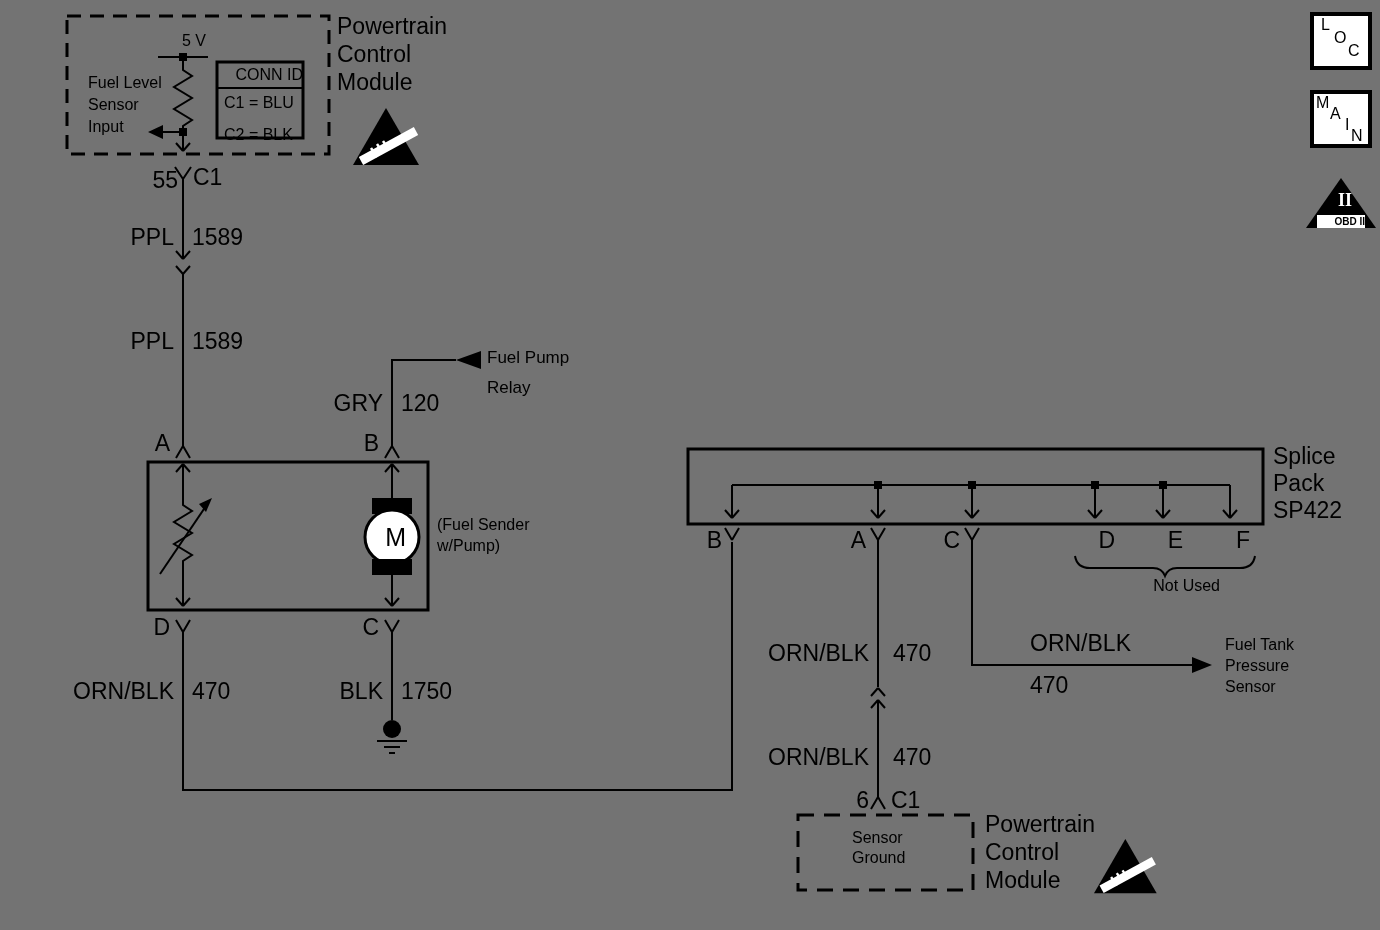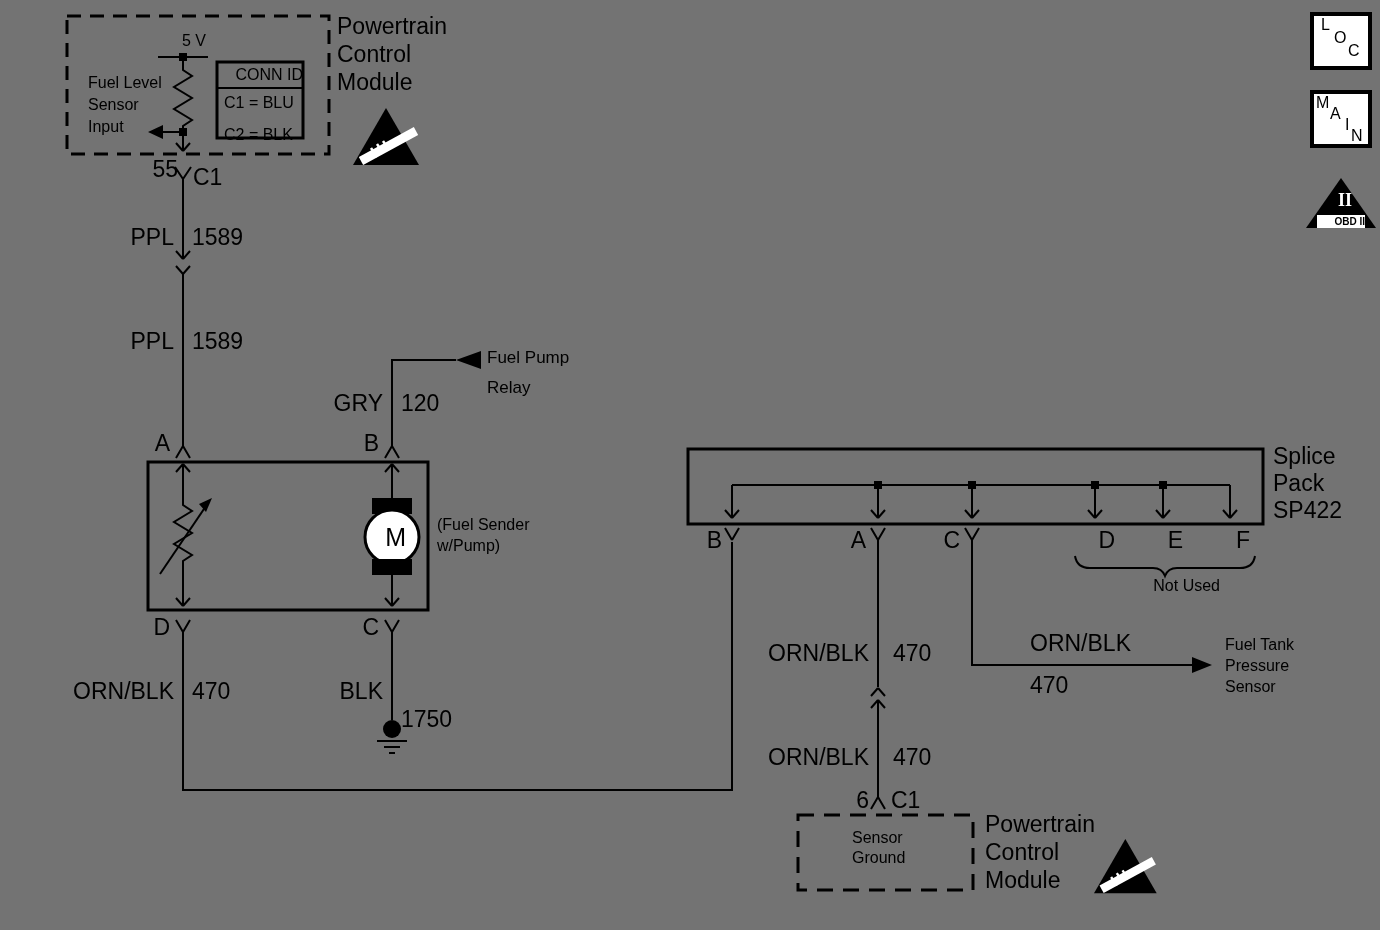--- a/index.html
+++ b/index.html
@@ -124,21 +124,21 @@
   <div class="lbl pre" style="left:337px;top:12px;line-height:28px;">Powertrain
 Control
 Module</div>
   <div class="lbl sm ctr" style="left:160px;top:30px;width:46px;">5 V</div>
   <div class="lbl sm pre" style="left:88px;top:72px;line-height:22px;">Fuel Level
 Sensor
 Input</div>
   <div class="lbl sm ctr" style="left:217px;top:64px;width:86px;">CONN ID</div>
   <div class="lbl sm" style="left:224px;top:92px;">C1 = BLU</div>
   <div class="lbl sm" style="left:224px;top:124px;text-align:right;">C2 = BLK</div>
-  <div class="lbl" style="right:1202px;top:156px;text-align:center;">55</div>
+  <div class="lbl" style="right:1202px;top:167px;text-align:center;">55</div>
   <div class="lbl" style="left:193px;top:164px;">C1</div>
 
   <div class="lbl" style="right:1206px;top:224px;">PPL</div>
   <div class="lbl" style="left:192px;top:224px;">1589</div>
   <div class="lbl" style="right:1206px;top:328px;">PPL</div>
   <div class="lbl" style="left:192px;top:328px;">1589</div>
 
   <div class="lbl" style="right:997px;top:390px;">GRY</div>
   <div class="lbl" style="left:401px;top:390px;">120</div>
   <div class="lbl md pre" style="left:487px;top:343px;">Fuel Pump
@@ -148,21 +148,21 @@
   <div class="lbl" style="right:1001px;top:430px;">B</div>
   <div class="lbl" style="right:1210px;top:614px;">D</div>
   <div class="lbl" style="right:1001px;top:614px;">C</div>
   <div class="lbl sm pre" style="left:437px;top:514px;">(Fuel Sender
 w/Pump)</div>
   <div class="lbl ctr" style="left:378px;top:524px;width:28px;font-size:25px;">M</div>
 
   <div class="lbl" style="right:1206px;top:678px;">ORN/BLK</div>
   <div class="lbl" style="left:192px;top:678px;">470</div>
   <div class="lbl" style="right:997px;top:678px;">BLK</div>
-  <div class="lbl" style="left:401px;top:678px;margin-top:28px;">1750</div>
+  <div class="lbl" style="left:401px;top:678px;">1750</div>
 
   <div class="lbl pre" style="left:1273px;top:443px;">Splice
 Pack
 SP422</div>
   <div class="lbl" style="right:658px;top:527px;">B</div>
   <div class="lbl" style="right:514px;top:527px;">A</div>
   <div class="lbl" style="right:420px;top:527px;">C</div>
   <div class="lbl ctr" style="left:1075px;top:527px;width:40px;">D</div>
   <div class="lbl ctr" style="left:1143px;top:527px;width:40px;">E</div>
   <div class="lbl ctr" style="left:1210px;top:527px;width:40px;">F</div>

